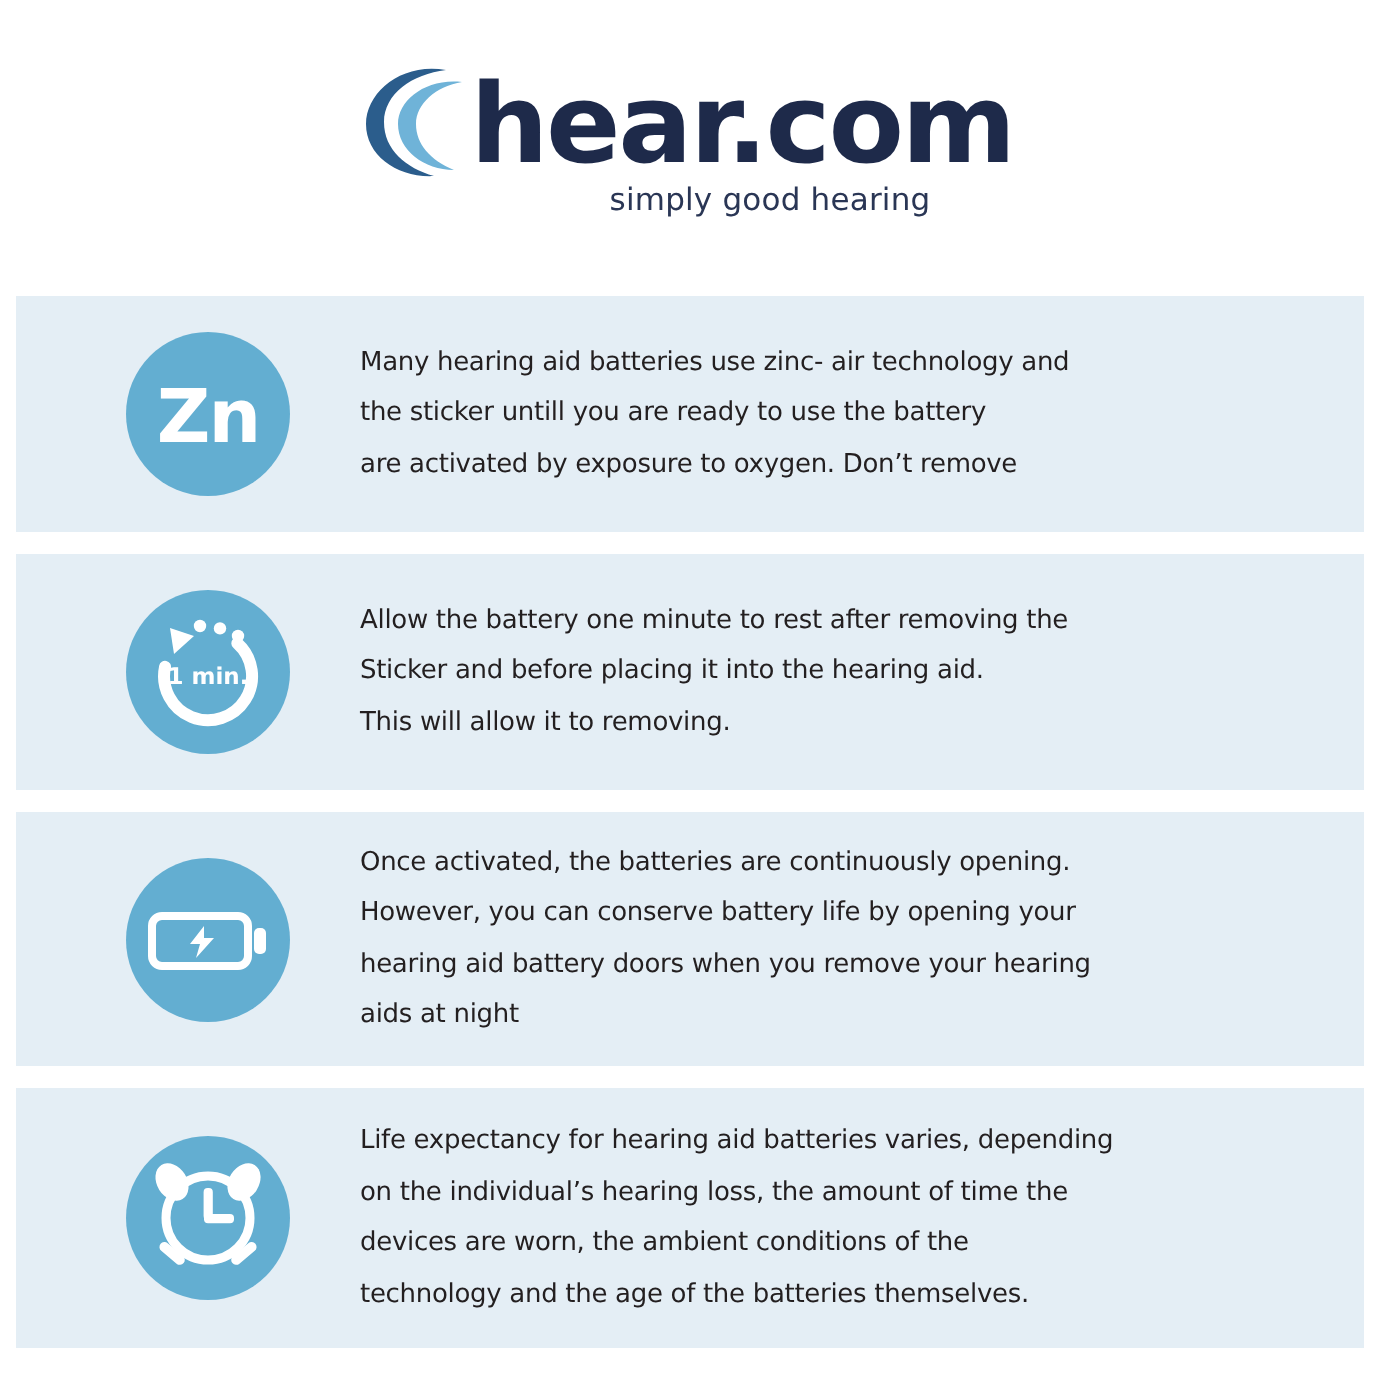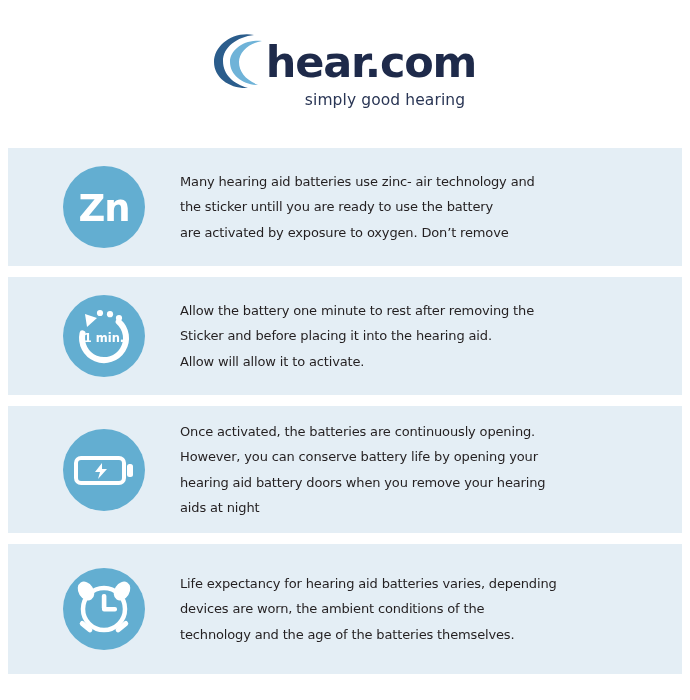--- a/index.html
+++ b/index.html
@@ -41,21 +41,21 @@
   .logo-mark {
     width: 62px;
     height: 62px;
     position: relative;
     margin-right: -6px;
     flex: none;
   }
   .logo-mark svg { display: block; }
   .logo-word {
     font-family: "DejaVu Sans", sans-serif;
-    font-size: 43px;
+    font-size: 55px;
     font-weight: 700;
     color: #1e2a4a;
     letter-spacing: -1.2px;
     line-height: 1;
     position: relative;
     top: 2px;
   }
   .logo-tag {
     font-family: "DejaVu Sans", sans-serif;
     font-size: 15.5px;
@@ -176,21 +176,21 @@
             <circle cx="41" cy="13.2" r="3.1" fill="#ffffff"></circle>
             <circle cx="50" cy="17" r="3.1" fill="#ffffff"></circle>
 
             <text x="35" y="41" text-anchor="middle" font-family="DejaVu Sans, sans-serif" font-size="11.5" font-weight="700" fill="#ffffff">1 min.</text>
           </svg>
         </div>
       </div>
       <div class="panel-text">
         <span class="ln">Allow the battery one minute to rest after removing the</span>
         <span class="ln">Sticker and before placing it into the hearing aid.</span>
-        <span class="ln">Allow will allow it to activate.</span>
+        <span class="ln">This will allow it to removing.</span>
       </div>
     </div>
 
     <div class="panel p3">
       <div class="panel-icon">
         <div class="icon-circle">
           <svg width="70" height="70" viewBox="0 0 70 70" aria-hidden="true">
             <rect x="7" y="23" width="48" height="25" rx="5" ry="5" fill="none" stroke="#ffffff" stroke-width="4"></rect>
             <rect x="58" y="29" width="6" height="13" rx="2.5" ry="2.5" fill="#ffffff"></rect>
             <path d="M33 28 L26 37 L31 37 L29 44 L38 34 L33 34 Z" fill="#ffffff"></path>
@@ -218,19 +218,20 @@
 
             <circle cx="35" cy="35" r="21" fill="none" stroke="#ffffff" stroke-width="4.5"></circle>
 
             <rect x="32.8" y="20" width="4.6" height="16" rx="2" fill="#ffffff"></rect>
             <rect x="33" y="33" width="15" height="4.6" rx="2" fill="#ffffff"></rect>
           </svg>
         </div>
       </div>
       <div class="panel-text">
         <span class="ln">Life expectancy for hearing aid batteries varies, depending</span>
+        <span class="ln">on the individual’s hearing loss, the amount of time the</span>
         <span class="ln">devices are worn, the ambient conditions of the</span>
         <span class="ln">technology and the age of the batteries themselves.</span>
       </div>
     </div>
 
   </div>
 </div>
 
 </body></html>

